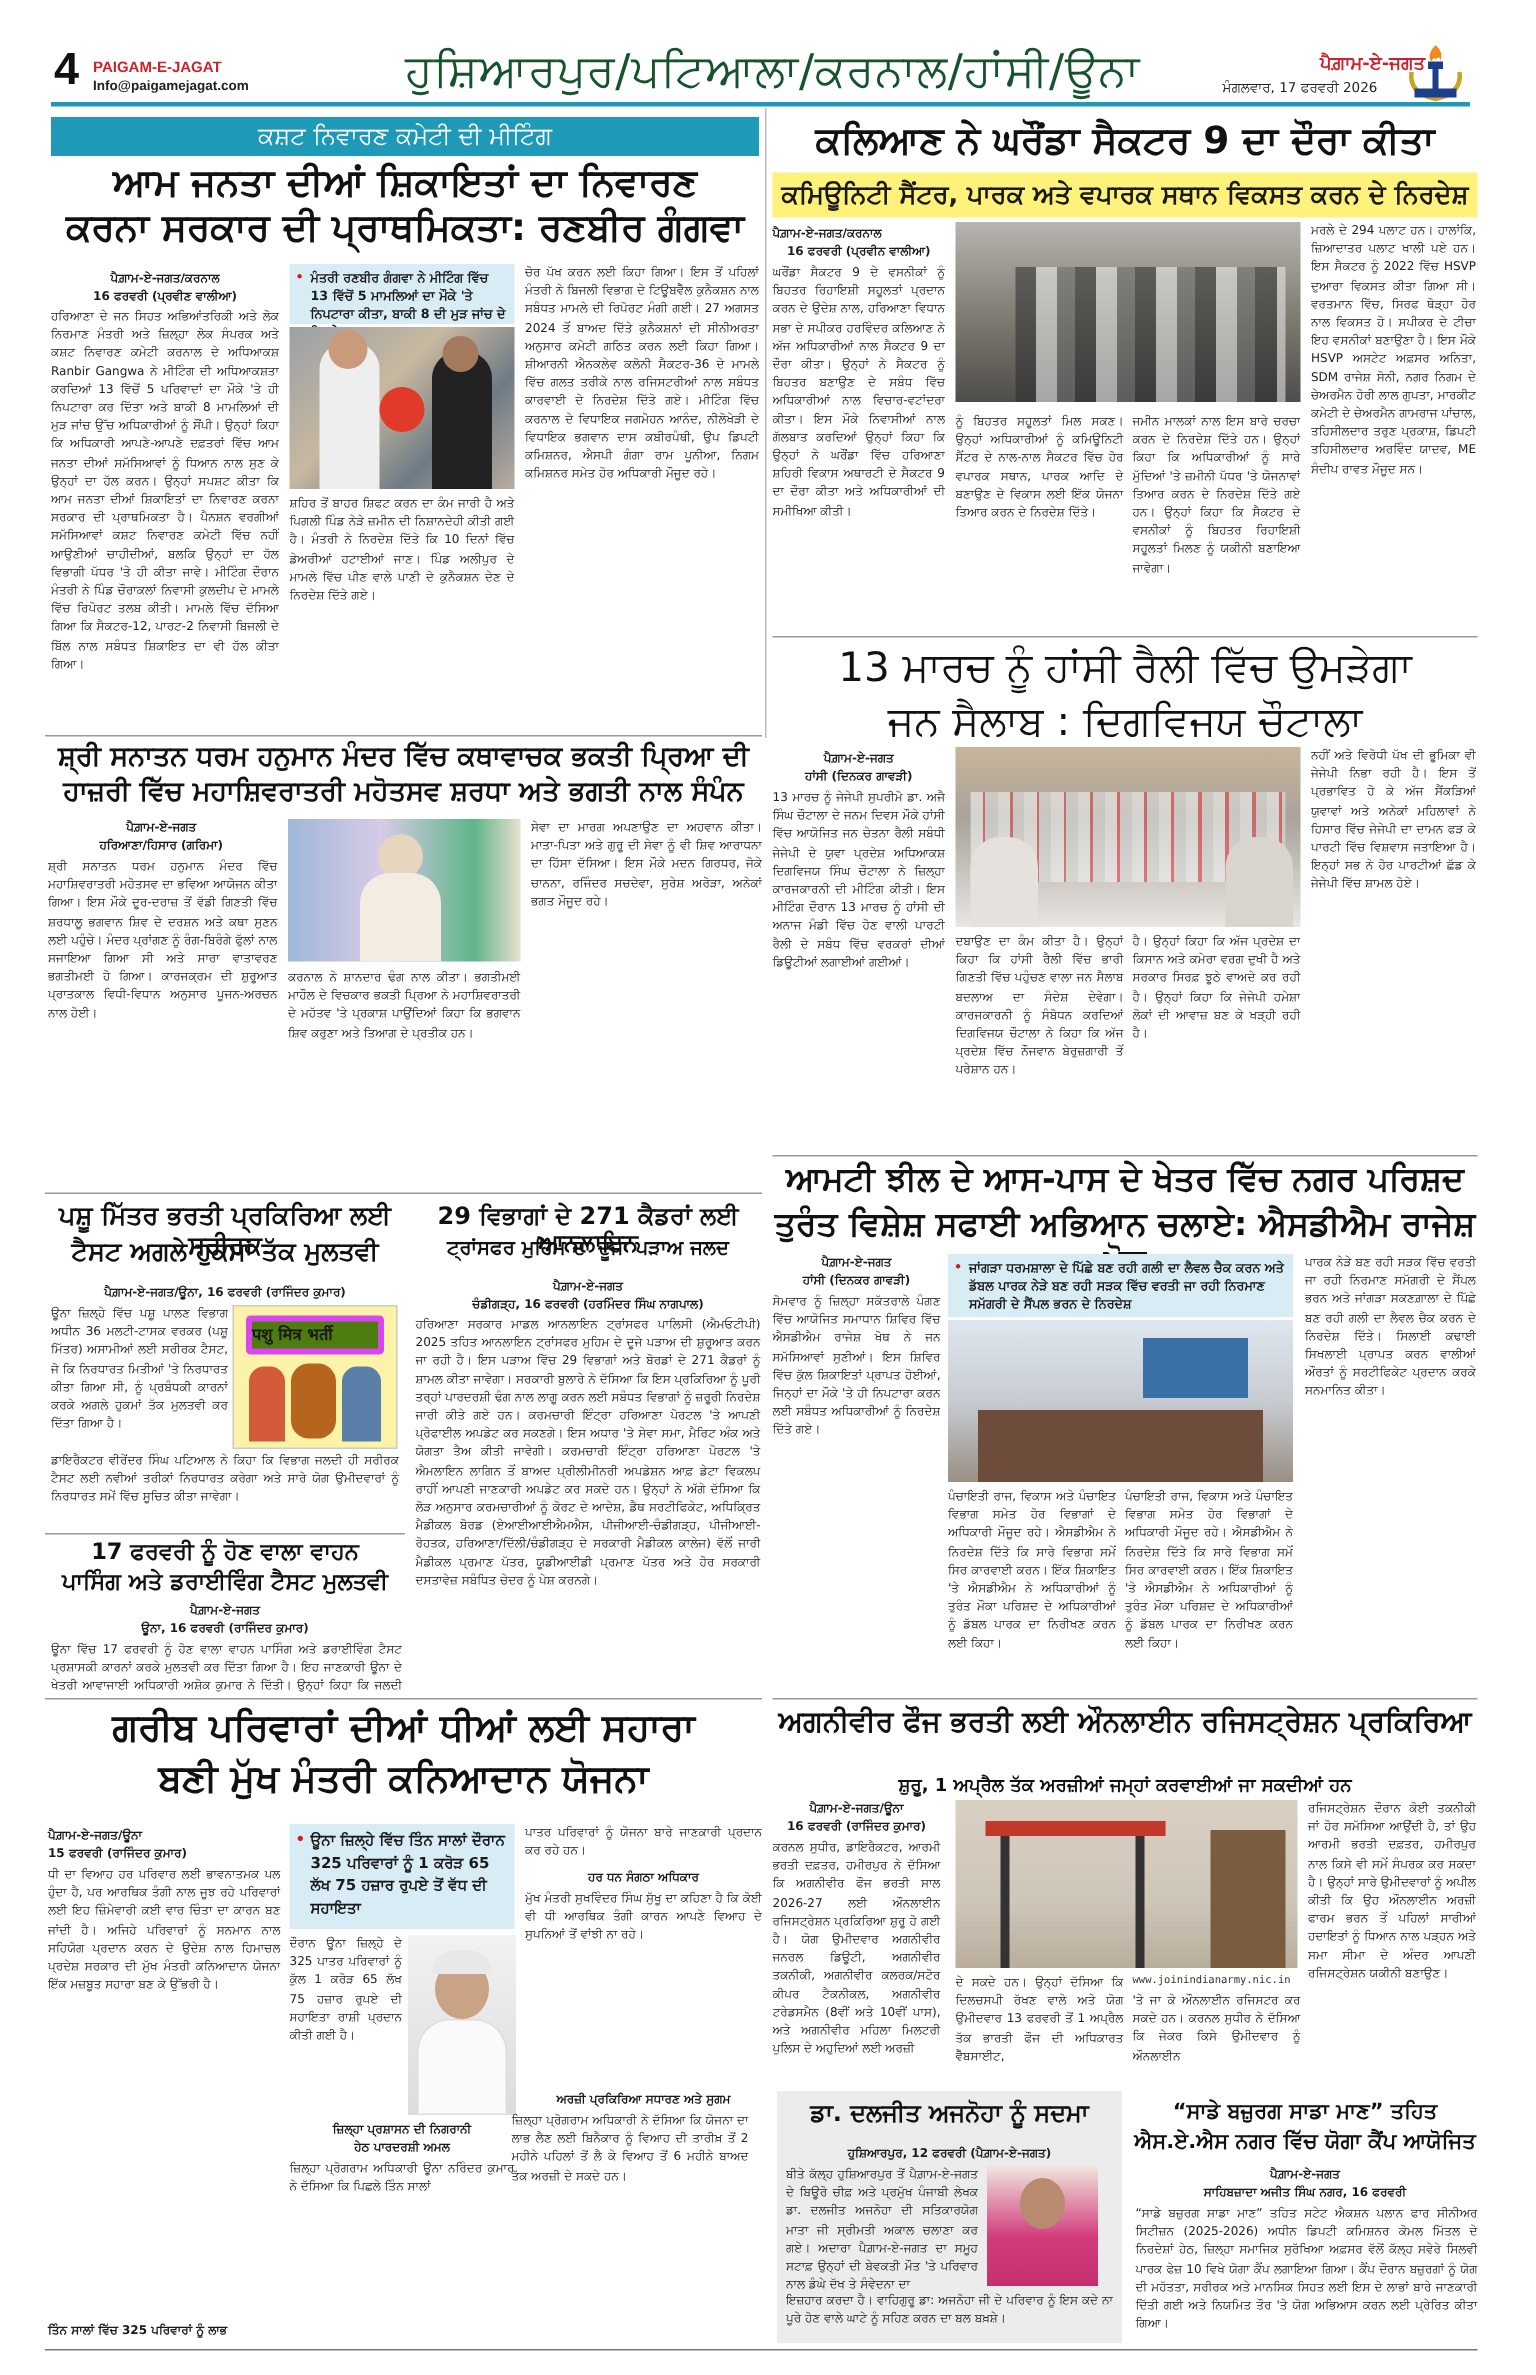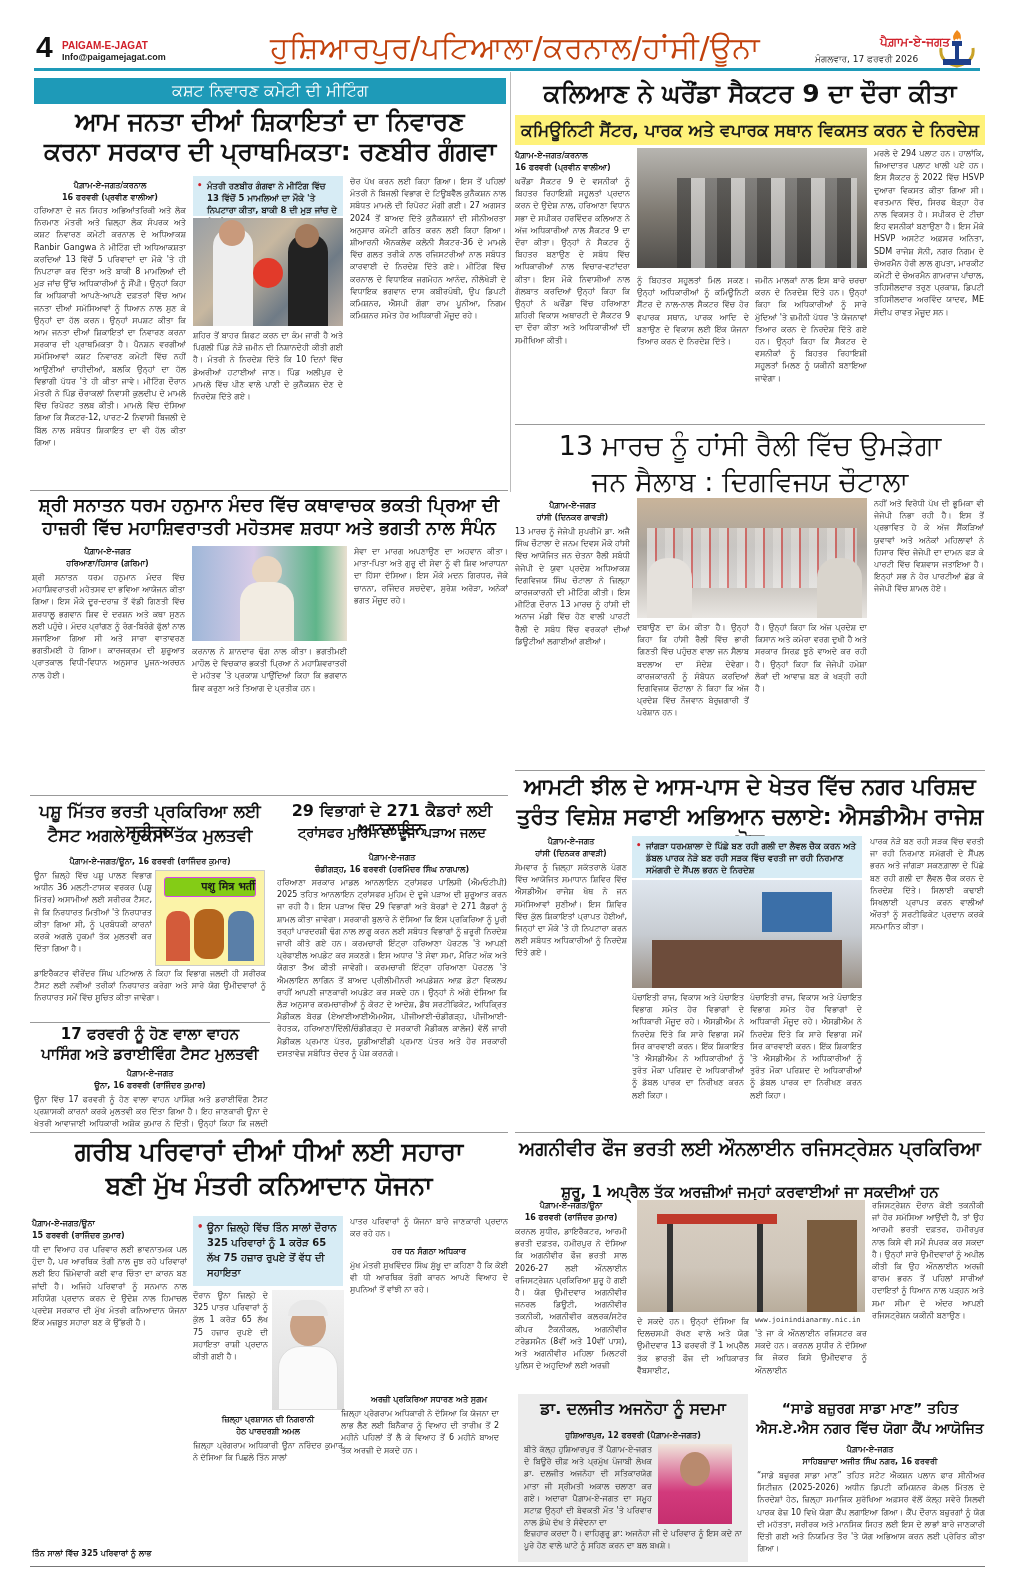--- a/index.html
+++ b/index.html
@@ -1,21 +1,21 @@
 <!DOCTYPE html>
 <html><head>
 <meta charset="utf-8">
 <style>
 *{box-sizing:border-box;margin:0;padding:0}
 body{width:1024px;height:1583px;background:#fff;font-family:"DejaVu Sans",sans-serif;color:#1a1a1a;position:relative;overflow:hidden}
 .abs{position:absolute}
 .hdr-num{left:36px;top:30px;font:bold 30px "Liberation Sans",sans-serif;color:#111}
 .hdr-brand{left:62px;top:40px;font:bold 10px "Liberation Sans",sans-serif;color:#d0202a}
 .hdr-mail{left:62px;top:52px;font:bold 9px "Liberation Sans",sans-serif;color:#222}
-.hdr-title{left:270px;top:30px;font:30px "DejaVu Sans",sans-serif;color:#c2410c;letter-spacing:0.5px}
+.hdr-title{left:270px;top:30px;font:30px "DejaVu Sans",sans-serif;color:#14532d;letter-spacing:0.5px}
 .hdr-rbrand{left:880px;top:35px;font:bold 12px "DejaVu Sans",sans-serif;color:#d0202a}
 .hdr-date{left:815px;top:54px;font:9px "DejaVu Sans",sans-serif;color:#222}
 .logo{left:935px;top:26px;width:44px;height:44px}
 .rule{height:3px;background:#1e9ab8}
 .band{left:34px;top:78px;width:472px;height:26px;background:#1e9ab8;color:#fff;text-align:center;font:16px "DejaVu Sans",sans-serif;line-height:26px}
 .h1{font-weight:bold;color:#111;line-height:1.15;text-align:center}
 .sub-y{background:#fff27a;text-align:center;font:bold 17px "DejaVu Sans",sans-serif;line-height:30px}
 .dateline{font:bold 8px "DejaVu Sans",sans-serif;text-align:center;line-height:12px}
 .body{font:8px "DejaVu Sans",sans-serif;line-height:12.2px;text-align:justify;color:#222;overflow:hidden}
 .hl{background:#d7ecf5;font:bold 8.5px "DejaVu Sans",sans-serif;padding:4px 6px 4px 14px;line-height:12px;position:absolute}
@@ -59,21 +59,21 @@
   <div style="position:absolute;left:95px;top:16px;width:40px;height:92px;background:#222;border-radius:18px 18px 0 0"></div>
   <div style="position:absolute;left:102px;top:6px;width:24px;height:24px;background:#a47a5c;border-radius:50%"></div>
 </div>
 <div class="abs body" style="left:193px;top:330px;width:150px;height:155px">ਸ਼ਹਿਰ ਤੋਂ ਬਾਹਰ ਸ਼ਿਫਟ ਕਰਨ ਦਾ ਕੰਮ ਜਾਰੀ ਹੈ ਅਤੇ ਪਿਗਲੀ ਪਿੰਡ ਨੇੜੇ ਜ਼ਮੀਨ ਦੀ ਨਿਸ਼ਾਨਦੇਹੀ ਕੀਤੀ ਗਈ ਹੈ। ਮੰਤਰੀ ਨੇ ਨਿਰਦੇਸ਼ ਦਿੱਤੇ ਕਿ 10 ਦਿਨਾਂ ਵਿੱਚ ਡੇਅਰੀਆਂ ਹਟਾਈਆਂ ਜਾਣ। ਪਿੰਡ ਅਲੀਪੁਰ ਦੇ ਮਾਮਲੇ ਵਿੱਚ ਪੀਣ ਵਾਲੇ ਪਾਣੀ ਦੇ ਕੁਨੈਕਸ਼ਨ ਦੇਣ ਦੇ ਨਿਰਦੇਸ਼ ਦਿੱਤੇ ਗਏ।</div>
 <div class="abs body" style="left:350px;top:176px;width:156px;height:310px">ਚੋਰ ਪੱਖ ਕਰਨ ਲਈ ਕਿਹਾ ਗਿਆ। ਇਸ ਤੋਂ ਪਹਿਲਾਂ ਮੰਤਰੀ ਨੇ ਬਿਜਲੀ ਵਿਭਾਗ ਦੇ ਟਿਊਬਵੈੱਲ ਕੁਨੈਕਸ਼ਨ ਨਾਲ ਸਬੰਧਤ ਮਾਮਲੇ ਦੀ ਰਿਪੋਰਟ ਮੰਗੀ ਗਈ। 27 ਅਗਸਤ 2024 ਤੋਂ ਬਾਅਦ ਦਿੱਤੇ ਕੁਨੈਕਸ਼ਨਾਂ ਦੀ ਸੀਨੀਅਰਤਾ ਅਨੁਸਾਰ ਕਮੇਟੀ ਗਠਿਤ ਕਰਨ ਲਈ ਕਿਹਾ ਗਿਆ। ਸ਼ੀਆਰਨੀ ਐਨਕਲੇਵ ਕਲੋਨੀ ਸੈਕਟਰ-36 ਦੇ ਮਾਮਲੇ ਵਿੱਚ ਗਲਤ ਤਰੀਕੇ ਨਾਲ ਰਜਿਸਟਰੀਆਂ ਨਾਲ ਸਬੰਧਤ ਕਾਰਵਾਈ ਦੇ ਨਿਰਦੇਸ਼ ਦਿੱਤੇ ਗਏ। ਮੀਟਿੰਗ ਵਿੱਚ ਕਰਨਾਲ ਦੇ ਵਿਧਾਇਕ ਜਗਮੋਹਨ ਆਨੰਦ, ਨੀਲੋਖੇੜੀ ਦੇ ਵਿਧਾਇਕ ਭਗਵਾਨ ਦਾਸ ਕਬੀਰਪੰਥੀ, ਉਪ ਡਿਪਟੀ ਕਮਿਸ਼ਨਰ, ਐਸਪੀ ਗੰਗਾ ਰਾਮ ਪੂਨੀਆ, ਨਿਗਮ ਕਮਿਸ਼ਨਰ ਸਮੇਤ ਹੋਰ ਅਧਿਕਾਰੀ ਮੌਜੂਦ ਰਹੇ।</div>
 
 <div class="abs vsep" style="left:510px;top:72px;height:420px"></div>
 <div class="abs h1" style="left:515px;top:80px;width:470px;font-size:25px">ਕਲਿਆਣ ਨੇ ਘਰੌਂਡਾ ਸੈਕਟਰ 9 ਦਾ ਦੌਰਾ ਕੀਤਾ</div>
 <div class="abs sub-y" style="left:515px;top:115px;width:470px;height:30px">ਕਮਿਊਨਿਟੀ ਸੈਂਟਰ, ਪਾਰਕ ਅਤੇ ਵਪਾਰਕ ਸਥਾਨ ਵਿਕਸਤ ਕਰਨ ਦੇ ਨਿਰਦੇਸ਼</div>
 <div class="abs dateline" style="left:515px;top:150px;width:115px;text-align:left">ਪੈਗ਼ਾਮ-ਏ-ਜਗਤ/ਕਰਨਾਲ</div>
-<div class="abs dateline" style="left:515px;top:162px;width:115px;text-align:left">16 ਫਰਵਰੀ (ਪ੍ਰਵੀਨ ਵਾਲੀਆ)</div>
+<div class="abs dateline" style="left:515px;top:162px;width:115px;text-align:center">16 ਫਰਵਰੀ (ਪ੍ਰਵੀਨ ਵਾਲੀਆ)</div>
 <div class="abs body" style="left:515px;top:176px;width:115px;height:230px">ਘਰੌਂਡਾ ਸੈਕਟਰ 9 ਦੇ ਵਸਨੀਕਾਂ ਨੂੰ ਬਿਹਤਰ ਰਿਹਾਇਸ਼ੀ ਸਹੂਲਤਾਂ ਪ੍ਰਦਾਨ ਕਰਨ ਦੇ ਉਦੇਸ਼ ਨਾਲ, ਹਰਿਆਣਾ ਵਿਧਾਨ ਸਭਾ ਦੇ ਸਪੀਕਰ ਹਰਵਿੰਦਰ ਕਲਿਆਣ ਨੇ ਅੱਜ ਅਧਿਕਾਰੀਆਂ ਨਾਲ ਸੈਕਟਰ 9 ਦਾ ਦੌਰਾ ਕੀਤਾ। ਉਨ੍ਹਾਂ ਨੇ ਸੈਕਟਰ ਨੂੰ ਬਿਹਤਰ ਬਣਾਉਣ ਦੇ ਸਬੰਧ ਵਿੱਚ ਅਧਿਕਾਰੀਆਂ ਨਾਲ ਵਿਚਾਰ-ਵਟਾਂਦਰਾ ਕੀਤਾ। ਇਸ ਮੌਕੇ ਨਿਵਾਸੀਆਂ ਨਾਲ ਗੱਲਬਾਤ ਕਰਦਿਆਂ ਉਨ੍ਹਾਂ ਕਿਹਾ ਕਿ ਉਨ੍ਹਾਂ ਨੇ ਘਰੌਂਡਾ ਵਿੱਚ ਹਰਿਆਣਾ ਸ਼ਹਿਰੀ ਵਿਕਾਸ ਅਥਾਰਟੀ ਦੇ ਸੈਕਟਰ 9 ਦਾ ਦੌਰਾ ਕੀਤਾ ਅਤੇ ਅਧਿਕਾਰੀਆਂ ਦੀ ਸਮੀਖਿਆ ਕੀਤੀ।</div>
 <div class="abs photo" style="left:637px;top:148px;width:230px;height:120px;background:linear-gradient(180deg,#b7b5b0,#7d7870 55%,#4f4d4a)">
   <div style="position:absolute;left:40px;top:30px;width:180px;height:90px;background:repeating-linear-gradient(90deg,#2c2c2c 0 14px,#efefef 14px 28px,#6b6b6b 28px 40px);opacity:.55"></div>
 </div>
 <div class="abs body" style="left:637px;top:275px;width:112px;height:140px">ਨੂੰ ਬਿਹਤਰ ਸਹੂਲਤਾਂ ਮਿਲ ਸਕਣ। ਉਨ੍ਹਾਂ ਅਧਿਕਾਰੀਆਂ ਨੂੰ ਕਮਿਊਨਿਟੀ ਸੈਂਟਰ ਦੇ ਨਾਲ-ਨਾਲ ਸੈਕਟਰ ਵਿੱਚ ਹੋਰ ਵਪਾਰਕ ਸਥਾਨ, ਪਾਰਕ ਆਦਿ ਦੇ ਬਣਾਉਣ ਦੇ ਵਿਕਾਸ ਲਈ ਇੱਕ ਯੋਜਨਾ ਤਿਆਰ ਕਰਨ ਦੇ ਨਿਰਦੇਸ਼ ਦਿੱਤੇ।</div>
 <div class="abs body" style="left:755px;top:275px;width:112px;height:140px">ਜਮੀਨ ਮਾਲਕਾਂ ਨਾਲ ਇਸ ਬਾਰੇ ਚਰਚਾ ਕਰਨ ਦੇ ਨਿਰਦੇਸ਼ ਦਿੱਤੇ ਹਨ। ਉਨ੍ਹਾਂ ਕਿਹਾ ਕਿ ਅਧਿਕਾਰੀਆਂ ਨੂੰ ਸਾਰੇ ਮੁੱਦਿਆਂ 'ਤੇ ਜ਼ਮੀਨੀ ਪੱਧਰ 'ਤੇ ਯੋਜਨਾਵਾਂ ਤਿਆਰ ਕਰਨ ਦੇ ਨਿਰਦੇਸ਼ ਦਿੱਤੇ ਗਏ ਹਨ। ਉਨ੍ਹਾਂ ਕਿਹਾ ਕਿ ਸੈਕਟਰ ਦੇ ਵਸਨੀਕਾਂ ਨੂੰ ਬਿਹਤਰ ਰਿਹਾਇਸ਼ੀ ਸਹੂਲਤਾਂ ਮਿਲਣ ਨੂੰ ਯਕੀਨੀ ਬਣਾਇਆ ਜਾਵੇਗਾ।</div>
 <div class="abs body" style="left:874px;top:148px;width:110px;height:270px">ਮਰਲੇ ਦੇ 294 ਪਲਾਟ ਹਨ। ਹਾਲਾਂਕਿ, ਜ਼ਿਆਦਾਤਰ ਪਲਾਟ ਖਾਲੀ ਪਏ ਹਨ। ਇਸ ਸੈਕਟਰ ਨੂੰ 2022 ਵਿੱਚ HSVP ਦੁਆਰਾ ਵਿਕਸਤ ਕੀਤਾ ਗਿਆ ਸੀ। ਵਰਤਮਾਨ ਵਿੱਚ, ਸਿਰਫ ਥੋੜ੍ਹਾ ਹੋਰ ਨਾਲ ਵਿਕਸਤ ਹੋ। ਸਪੀਕਰ ਦੇ ਟੀਚਾ ਇਹ ਵਸਨੀਕਾਂ ਬਣਾਉਣਾ ਹੈ। ਇਸ ਮੌਕੇ HSVP ਅਸਟੇਟ ਅਫ਼ਸਰ ਅਨਿਤਾ, SDM ਰਾਜੇਸ਼ ਸੋਨੀ, ਨਗਰ ਨਿਗਮ ਦੇ ਚੇਅਰਮੈਨ ਹੋਰੀ ਲਾਲ ਗੁਪਤਾ, ਮਾਰਕੀਟ ਕਮੇਟੀ ਦੇ ਚੇਅਰਮੈਨ ਗਾਮਰਾਜ ਪਾਂਚਾਲ, ਤਹਿਸੀਲਦਾਰ ਤਰੁਣ ਪ੍ਰਕਾਸ਼, ਡਿਪਟੀ ਤਹਿਸੀਲਦਾਰ ਅਰਵਿੰਦ ਯਾਦਵ, ME ਸੰਦੀਪ ਰਾਵਤ ਮੌਜੂਦ ਸਨ।</div>
 
 <div class="abs sep" style="left:515px;top:424px;width:470px"></div>
 <div class="abs h1" style="left:515px;top:430px;width:470px;font-size:27px;font-weight:normal">13 ਮਾਰਚ ਨੂੰ ਹਾਂਸੀ ਰੈਲੀ ਵਿੱਚ ਉਮੜੇਗਾ</div>
@@ -102,21 +102,21 @@
 </div>
 <div class="abs body" style="left:192px;top:646px;width:155px;height:144px">ਕਰਨਾਲ ਨੇ ਸ਼ਾਨਦਾਰ ਢੰਗ ਨਾਲ ਕੀਤਾ। ਭਗਤੀਮਈ ਮਾਹੌਲ ਦੇ ਵਿਚਕਾਰ ਭਕਤੀ ਪ੍ਰਿਆ ਨੇ ਮਹਾਸ਼ਿਵਰਾਤਰੀ ਦੇ ਮਹੱਤਵ 'ਤੇ ਪ੍ਰਕਾਸ਼ ਪਾਉਂਦਿਆਂ ਕਿਹਾ ਕਿ ਭਗਵਾਨ ਸ਼ਿਵ ਕਰੁਣਾ ਅਤੇ ਤਿਆਗ ਦੇ ਪ੍ਰਤੀਕ ਹਨ।</div>
 <div class="abs body" style="left:354px;top:546px;width:154px;height:244px">ਸੇਵਾ ਦਾ ਮਾਰਗ ਅਪਣਾਉਣ ਦਾ ਅਹਵਾਨ ਕੀਤਾ। ਮਾਤਾ-ਪਿਤਾ ਅਤੇ ਗੁਰੂ ਦੀ ਸੇਵਾ ਨੂੰ ਵੀ ਸ਼ਿਵ ਆਰਾਧਨਾ ਦਾ ਹਿੱਸਾ ਦੱਸਿਆ। ਇਸ ਮੌਕੇ ਮਦਨ ਗਿਰਧਰ, ਜੋਕੇ ਚਾਨਨਾ, ਰਜਿੰਦਰ ਸਚਦੇਵਾ, ਸੁਰੇਸ਼ ਅਰੋੜਾ, ਅਨੇਕਾਂ ਭਗਤ ਮੌਜੂਦ ਰਹੇ।</div>
 
 <div class="abs sep" style="left:30px;top:795px;width:478px"></div>
 <div class="abs h1" style="left:30px;top:802px;width:240px;font-size:17px">ਪਸ਼ੂ ਮਿੱਤਰ ਭਰਤੀ ਪ੍ਰਕਿਰਿਆ ਲਈ ਸਰੀਰਕ</div>
 <div class="abs h1" style="left:30px;top:826px;width:240px;font-size:17px">ਟੈਸਟ ਅਗਲੇ ਹੁਕਮਾਂ ਤੱਕ ਮੁਲਤਵੀ</div>
 <div class="abs dateline" style="left:30px;top:856px;width:240px">ਪੈਗ਼ਾਮ-ਏ-ਜਗਤ/ਊਨਾ, 16 ਫਰਵਰੀ (ਰਾਜਿੰਦਰ ਕੁਮਾਰ)</div>
 <div class="abs body" style="left:34px;top:870px;width:118px;height:96px">ਊਨਾ ਜ਼ਿਲ੍ਹੇ ਵਿੱਚ ਪਸ਼ੂ ਪਾਲਣ ਵਿਭਾਗ ਅਧੀਨ 36 ਮਲਟੀ-ਟਾਸਕ ਵਰਕਰ (ਪਸ਼ੂ ਮਿੱਤਰ) ਅਸਾਮੀਆਂ ਲਈ ਸਰੀਰਕ ਟੈਸਟ, ਜੋ ਕਿ ਨਿਰਧਾਰਤ ਮਿਤੀਆਂ 'ਤੇ ਨਿਰਧਾਰਤ ਕੀਤਾ ਗਿਆ ਸੀ, ਨੂੰ ਪ੍ਰਬੰਧਕੀ ਕਾਰਨਾਂ ਕਰਕੇ ਅਗਲੇ ਹੁਕਮਾਂ ਤੱਕ ਮੁਲਤਵੀ ਕਰ ਦਿੱਤਾ ਗਿਆ ਹੈ।</div>
 <div class="abs" style="left:155px;top:870px;width:110px;height:96px;background:#fbf3a8;border:1px solid #ccc">
-  <div style="margin:6px 8px;border:1px solid #d946ef;border-radius:3px;background:#84cc16;font:bold 11px 'DejaVu Sans',sans-serif;text-align:right;line-height:18px">पशु मित्र भर्ती</div>
+  <div style="margin:6px 8px;border:4px solid #d946ef;border-radius:3px;background:#4d7c0f;font:bold 11px 'DejaVu Sans',sans-serif;text-align:left;line-height:18px">पशु मित्र भर्ती</div>
   <div style="position:absolute;left:10px;top:40px;width:24px;height:50px;background:#d35b3a;border-radius:10px 10px 0 0"></div>
   <div style="position:absolute;left:38px;top:38px;width:30px;height:50px;background:#b5651d;border-radius:12px"></div>
   <div style="position:absolute;left:72px;top:40px;width:26px;height:50px;background:#5a7fa8;border-radius:10px 10px 0 0"></div>
 </div>
 <div class="abs body" style="left:34px;top:968px;width:232px;height:52px">ਡਾਇਰੈਕਟਰ ਵੀਰੇਂਦਰ ਸਿੰਘ ਪਟਿਆਲ ਨੇ ਕਿਹਾ ਕਿ ਵਿਭਾਗ ਜਲਦੀ ਹੀ ਸਰੀਰਕ ਟੈਸਟ ਲਈ ਨਵੀਆਂ ਤਰੀਕਾਂ ਨਿਰਧਾਰਤ ਕਰੇਗਾ ਅਤੇ ਸਾਰੇ ਯੋਗ ਉਮੀਦਵਾਰਾਂ ਨੂੰ ਨਿਰਧਾਰਤ ਸਮੇਂ ਵਿੱਚ ਸੂਚਿਤ ਕੀਤਾ ਜਾਵੇਗਾ।</div>
 
 <div class="abs h1" style="left:275px;top:802px;width:234px;font-size:16px">29 ਵਿਭਾਗਾਂ ਦੇ 271 ਕੈਡਰਾਂ ਲਈ ਆਨਲਾਇਨ</div>
 <div class="abs h1" style="left:275px;top:826px;width:234px;font-size:13px">ਟ੍ਰਾਂਸਫਰ ਮੁਹਿਮ ਦਾ ਦੂਜਾ ਪੜਾਅ ਜਲਦ</div>
 <div class="abs dateline" style="left:275px;top:852px;width:234px">ਪੈਗ਼ਾਮ-ਏ-ਜਗਤ</div>
 <div class="abs dateline" style="left:275px;top:864px;width:234px">ਚੰਡੀਗੜ੍ਹ, 16 ਫਰਵਰੀ (ਹਰਮਿੰਦਰ ਸਿੰਘ ਨਾਗਪਾਲ)</div>
@@ -162,21 +162,21 @@
 <div class="abs body" style="left:193px;top:1440px;width:150px;height:135px">ਜ਼ਿਲ੍ਹਾ ਪ੍ਰੋਗਰਾਮ ਅਧਿਕਾਰੀ ਊਨਾ ਨਰਿੰਦਰ ਕੁਮਾਰ ਨੇ ਦੱਸਿਆ ਕਿ ਪਿਛਲੇ ਤਿੰਨ ਸਾਲਾਂ</div>
 <div class="abs body" style="left:350px;top:1216px;width:158px;height:28px">ਪਾਤਰ ਪਰਿਵਾਰਾਂ ਨੂੰ ਯੋਜਨਾ ਬਾਰੇ ਜਾਣਕਾਰੀ ਪ੍ਰਦਾਨ ਕਰ ਰਹੇ ਹਨ।</div>
 <div class="abs dateline" style="left:350px;top:1246px;width:158px">ਹਰ ਧਨ ਸੰਗਠਾ ਅਧਿਕਾਰ</div>
 <div class="abs body" style="left:350px;top:1260px;width:158px;height:130px">ਮੁੱਖ ਮੰਤਰੀ ਸੁਖਵਿੰਦਰ ਸਿੰਘ ਸੁੱਖੂ ਦਾ ਕਹਿਣਾ ਹੈ ਕਿ ਕੋਈ ਵੀ ਧੀ ਆਰਥਿਕ ਤੰਗੀ ਕਾਰਨ ਆਪਣੇ ਵਿਆਹ ਦੇ ਸੁਪਨਿਆਂ ਤੋਂ ਵਾਂਝੀ ਨਾ ਰਹੇ।</div>
 <div class="abs dateline" style="left:350px;top:1394px;width:158px">ਅਰਜ਼ੀ ਪ੍ਰਕਿਰਿਆ ਸਧਾਰਣ ਅਤੇ ਸੁਗਮ</div>
 <div class="abs body" style="left:341px;top:1408px;width:158px;height:100px">ਜ਼ਿਲ੍ਹਾ ਪ੍ਰੋਗਰਾਮ ਅਧਿਕਾਰੀ ਨੇ ਦੱਸਿਆ ਕਿ ਯੋਜਨਾ ਦਾ ਲਾਭ ਲੈਣ ਲਈ ਬਿਨੈਕਾਰ ਨੂੰ ਵਿਆਹ ਦੀ ਤਾਰੀਖ਼ ਤੋਂ 2 ਮਹੀਨੇ ਪਹਿਲਾਂ ਤੋਂ ਲੈ ਕੇ ਵਿਆਹ ਤੋਂ 6 ਮਹੀਨੇ ਬਾਅਦ ਤੱਕ ਅਰਜ਼ੀ ਦੇ ਸਕਦੇ ਹਨ।</div>
 <div class="abs dateline" style="left:32px;top:1548px;width:155px;text-align:left">ਤਿੰਨ ਸਾਲਾਂ ਵਿੱਚ 325 ਪਰਿਵਾਰਾਂ ਨੂੰ ਲਾਭ</div>
 
 <div class="abs sep" style="left:515px;top:1132px;width:470px"></div>
 <div class="abs h1" style="left:515px;top:1138px;width:470px;font-size:19px">ਅਗਨੀਵੀਰ ਫੌਜ ਭਰਤੀ ਲਈ ਔਨਲਾਈਨ ਰਜਿਸਟ੍ਰੇਸ਼ਨ ਪ੍ਰਕਿਰਿਆ</div>
-<div class="abs h1" style="left:515px;top:1184px;width:470px;font-size:15px">ਸ਼ੁਰੂ, 1 ਅਪ੍ਰੈਲ ਤੱਕ ਅਰਜ਼ੀਆਂ ਜਮ੍ਹਾਂ ਕਰਵਾਈਆਂ ਜਾ ਸਕਦੀਆਂ ਹਨ</div>
+<div class="abs h1" style="left:515px;top:1184px;width:470px;font-size:12px">ਸ਼ੁਰੂ, 1 ਅਪ੍ਰੈਲ ਤੱਕ ਅਰਜ਼ੀਆਂ ਜਮ੍ਹਾਂ ਕਰਵਾਈਆਂ ਜਾ ਸਕਦੀਆਂ ਹਨ</div>
 <div class="abs dateline" style="left:515px;top:1200px;width:112px">ਪੈਗ਼ਾਮ-ਏ-ਜਗਤ/ਊਨਾ</div>
 <div class="abs dateline" style="left:515px;top:1212px;width:112px">16 ਫਰਵਰੀ (ਰਾਜਿੰਦਰ ਕੁਮਾਰ)</div>
 <div class="abs body" style="left:515px;top:1226px;width:112px;height:160px">ਕਰਨਲ ਸੁਧੀਰ, ਡਾਇਰੈਕਟਰ, ਆਰਮੀ ਭਰਤੀ ਦਫ਼ਤਰ, ਹਮੀਰਪੁਰ ਨੇ ਦੱਸਿਆ ਕਿ ਅਗਨੀਵੀਰ ਫੌਜ ਭਰਤੀ ਸਾਲ 2026-27 ਲਈ ਔਨਲਾਈਨ ਰਜਿਸਟ੍ਰੇਸ਼ਨ ਪ੍ਰਕਿਰਿਆ ਸ਼ੁਰੂ ਹੋ ਗਈ ਹੈ। ਯੋਗ ਉਮੀਦਵਾਰ ਅਗਨੀਵੀਰ ਜਨਰਲ ਡਿਊਟੀ, ਅਗਨੀਵੀਰ ਤਕਨੀਕੀ, ਅਗਨੀਵੀਰ ਕਲਰਕ/ਸਟੋਰ ਕੀਪਰ ਟੈਕਨੀਕਲ, ਅਗਨੀਵੀਰ ਟਰੇਡਸਮੈਨ (8ਵੀਂ ਅਤੇ 10ਵੀਂ ਪਾਸ), ਅਤੇ ਅਗਨੀਵੀਰ ਮਹਿਲਾ ਮਿਲਟਰੀ ਪੁਲਿਸ ਦੇ ਅਹੁਦਿਆਂ ਲਈ ਅਰਜ਼ੀ</div>
 <div class="abs photo" style="left:637px;top:1200px;width:228px;height:112px;background:linear-gradient(180deg,#d9cfc2,#cfc6ba 60%,#b9ad9c)">
   <div style="position:absolute;left:20px;top:14px;width:120px;height:10px;background:#c0392b"></div>
   <div style="position:absolute;left:30px;top:24px;width:6px;height:88px;background:#333"></div>
   <div style="position:absolute;left:120px;top:24px;width:6px;height:88px;background:#333"></div>
   <div style="position:absolute;left:170px;top:20px;width:50px;height:92px;background:#7a5c3e"></div>
 </div>
 <div class="abs body" style="left:637px;top:1316px;width:112px;height:70px">ਦੇ ਸਕਦੇ ਹਨ। ਉਨ੍ਹਾਂ ਦੱਸਿਆ ਕਿ ਦਿਲਚਸਪੀ ਰੱਖਣ ਵਾਲੇ ਅਤੇ ਯੋਗ ਉਮੀਦਵਾਰ 13 ਫਰਵਰੀ ਤੋਂ 1 ਅਪ੍ਰੈਲ ਤੱਕ ਭਾਰਤੀ ਫੌਜ ਦੀ ਅਧਿਕਾਰਤ ਵੈੱਬਸਾਈਟ,</div>

